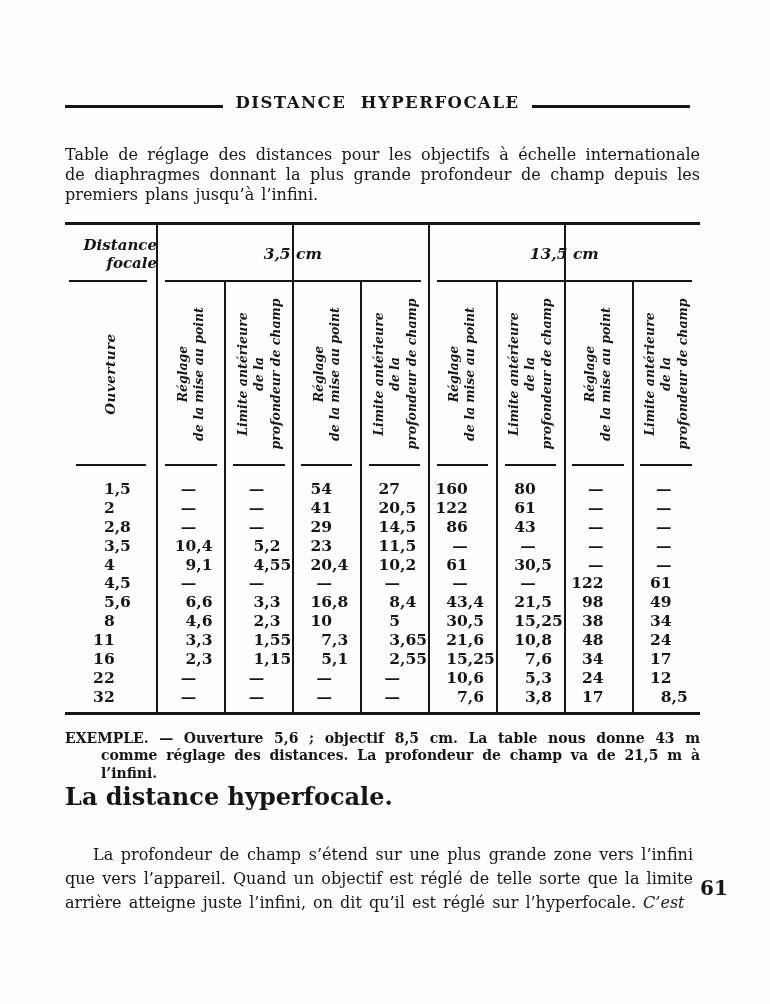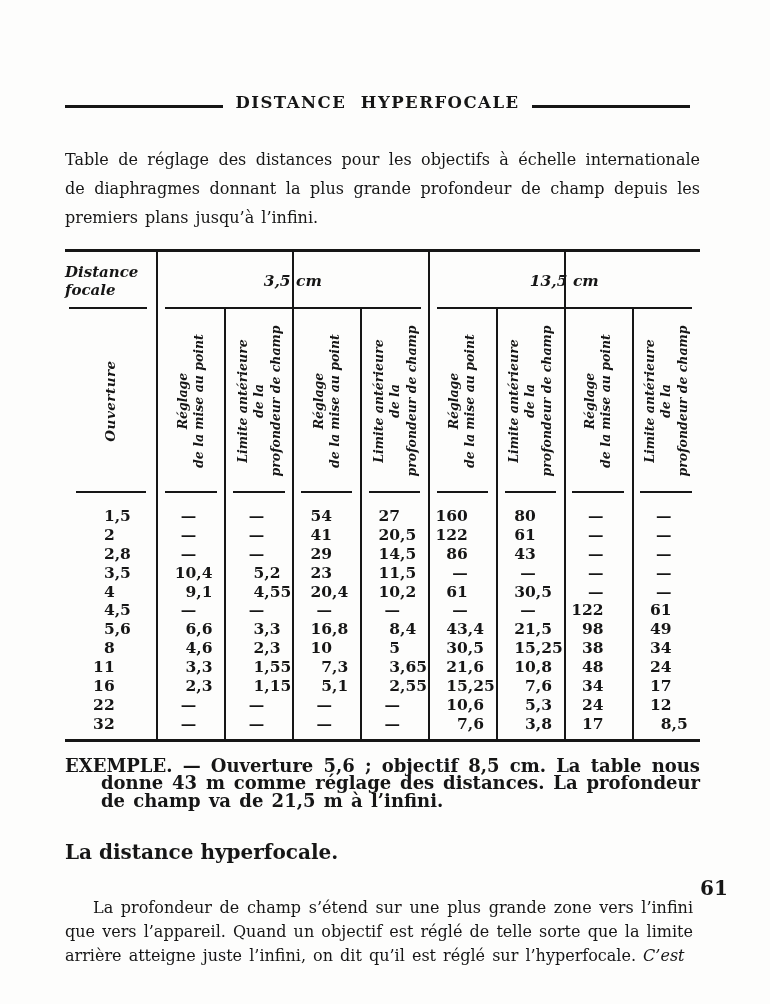--- a/index.html
+++ b/index.html
@@ -16,39 +16,39 @@
   
   .title-row { display: flex; align-items: center; margin-top: 97px; width: 625px; }
   .title-rule { flex: 1; height: 3px; background: #161616; }
   .page-title {
     font-size: 16.5px; font-weight: bold; letter-spacing: 1.5px;
     white-space: pre; padding: 0 12px; transform: translateY(-4px);
   }
 
   
   .intro {
-    margin-top: 29px; font-size: 16px; line-height: 29px;
+    margin-top: 29px; font-size: 16px; line-height: 20px;
     text-align: justify; word-spacing: 2px;
   }
 
   
   .tbl {
     position: relative; margin-top: 17px; width: 635px;
     border-top: 3px solid #161616; border-bottom: 3px solid #161616;
   }
   .vline { position: absolute; width: 2px; background: #161616; bottom: 0; }
   .v-main { top: 0; }
   .v-sub { top: 57px; }
   .v1 { left: 91px; }  .v3 { left: 227px; } .v5 { left: 363px; } .v7 { left: 499px; }
   .v2 { left: 159px; } .v4 { left: 295px; } .v6 { left: 431px; } .v8 { left: 567px; }
 
   .head-row { display: flex; height: 57px; }
   .hc { position: relative; display: flex; align-items: center; justify-content: center; }
   .hc0 { width: 92px; font-style: italic; font-weight: bold; font-size: 15px;
-         line-height: 1.2; text-align: left; }
+         line-height: 1.2; text-align: right; }
   .hgrp { flex: 1; font-style: italic; font-weight: bold; font-size: 15.5px; }
   .c0rule { position: absolute; bottom: 0; left: 4px; right: 10px; height: 2px; background: #161616; }
   .grule  { position: absolute; bottom: 0; left: 8px; right: 8px; height: 2px; background: #161616; }
 
   .subhead-row { display: flex; height: 184px; }
   .shc { position: relative; }
   .shc0 { width: 92px; }
   .shs { width: calc((100% - 92px) / 8); }
   .rot {
     position: absolute; left: 50%; top: 50%;
@@ -64,26 +64,26 @@
   .dcell { display: flex; font-weight: bold; font-size: 15.5px; }
   .dc0 { width: 92px; }
   .ds  { width: calc((100% - 92px) / 8); }
   .dcell .i { display: inline-block; width: 58%; text-align: right; }
   .dcell .d { display: inline-block; width: 42%; text-align: left; }
   .dc0 .i { width: 54%; }
   .dc0 .d { width: 46%; }
 
   
   .exemple {
-    margin-top: 15px; font-size: 18px; font-weight: bold; line-height: 17.5px;
+    margin-top: 15px; font-size: 14px; font-weight: bold; line-height: 17.5px;
     text-align: justify; padding-left: 36px; text-indent: -36px; word-spacing: 2px;
   }
 
   
-  .section-heading { margin-top: 31px; font-size: 20px; font-weight: bold; }
+  .section-heading { font-size: 24px; font-weight: bold; }
   .body-para {
     margin-top: 32px; font-size: 16px; line-height: 24px;
     text-align: justify; text-indent: 28px; word-spacing: 2px; width: 628px;
   }
   .body-para .it { font-style: italic; }
 
   .page-number {
     position: absolute; left: 700px; top: 876px;
     font-size: 20px; font-weight: bold;
   }

